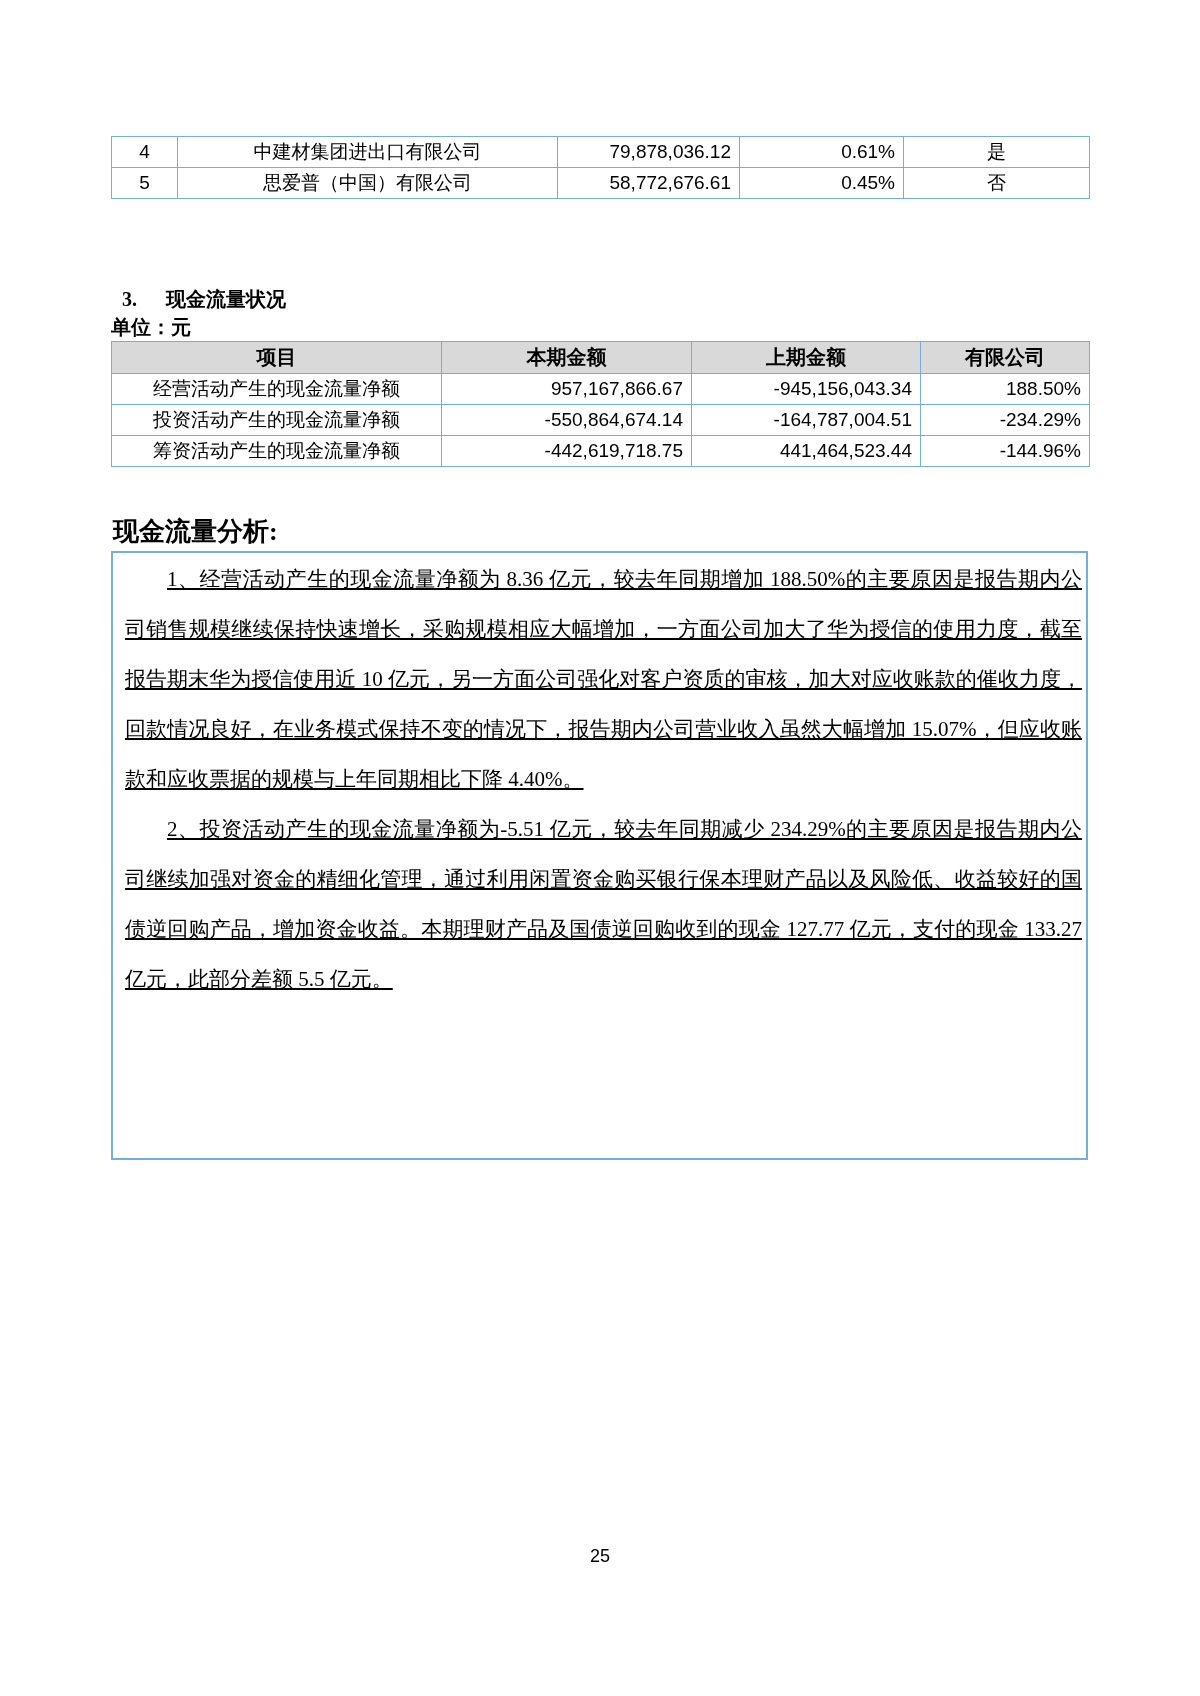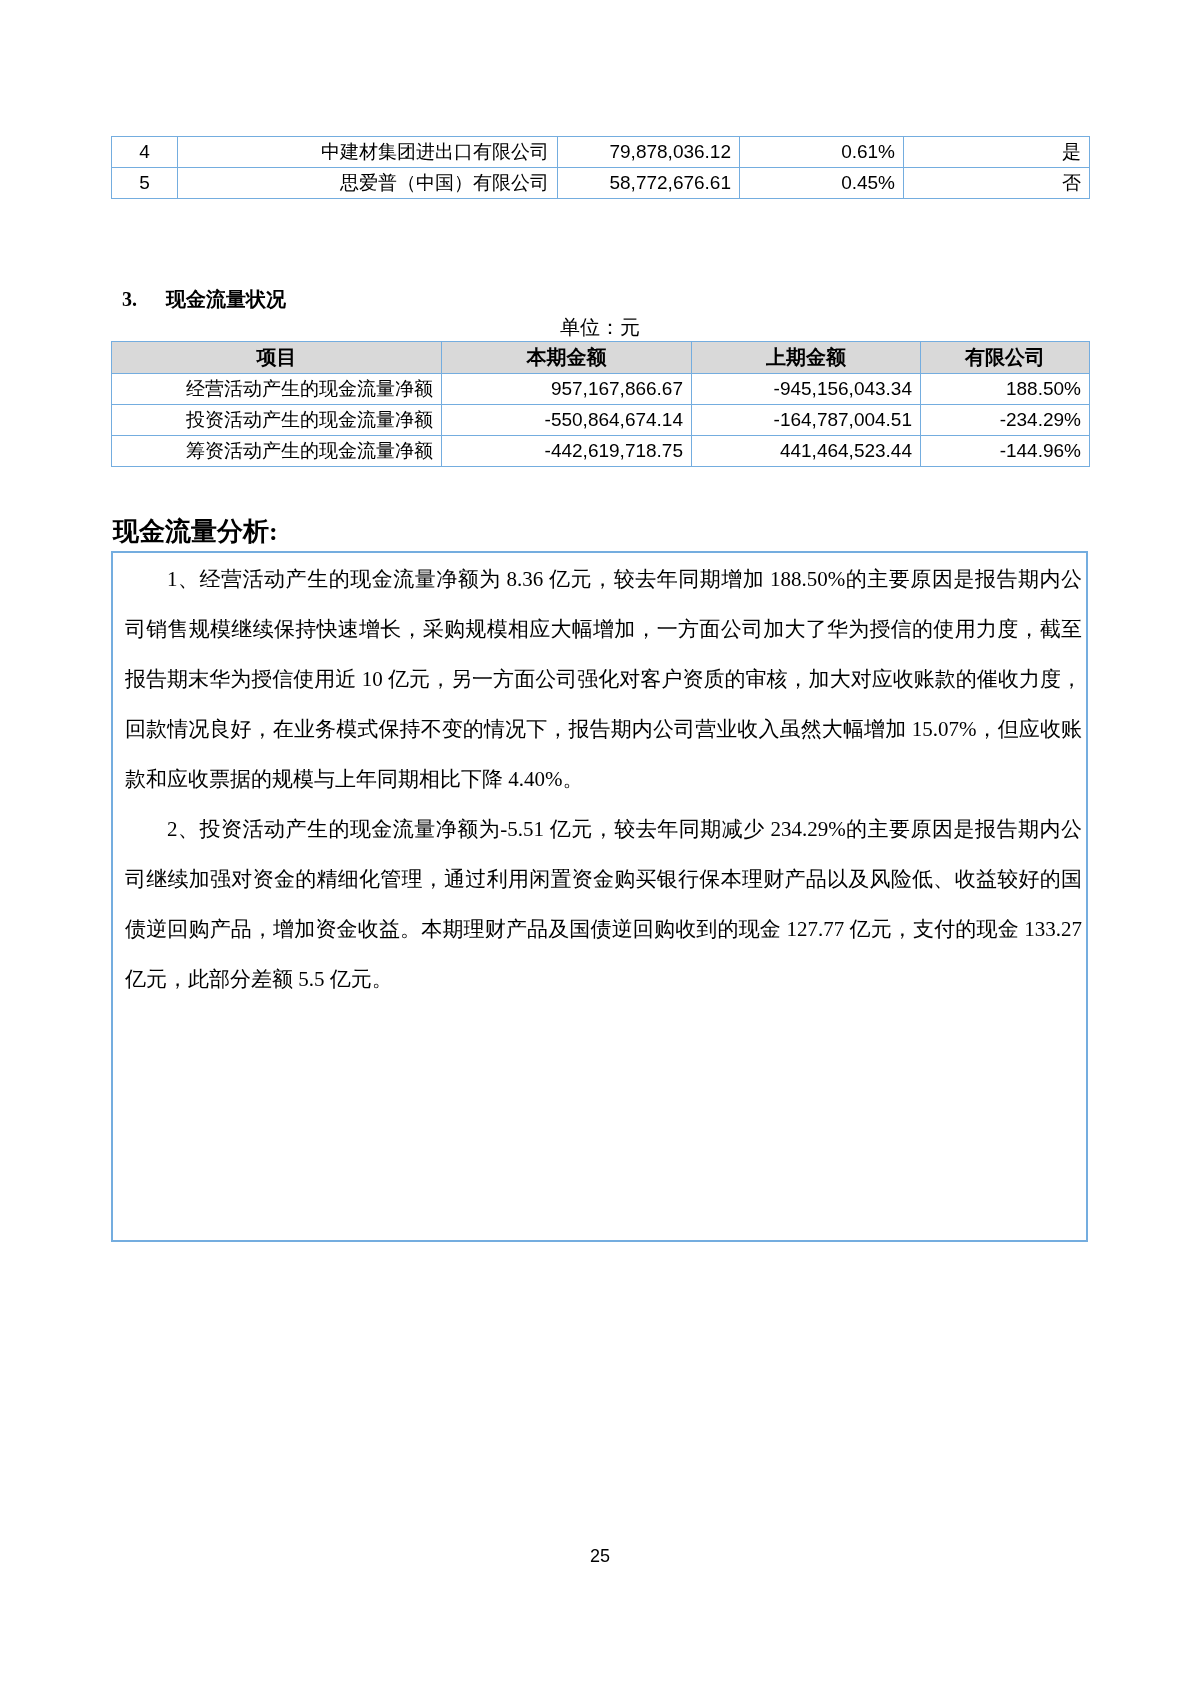--- a/index.html
+++ b/index.html
@@ -23,53 +23,54 @@
   td,th{
     border:1px solid var(--border-color);
     font-size:19px;
     padding:2px 8px;
     overflow:hidden;
     white-space:nowrap;
   }
   .num{font-family:"Liberation Sans","DejaVu Sans",sans-serif;}
   .t-right{text-align:right;margin-top:20px;}
   .t-center{text-align:center;}
-  .t-left{text-align:right;}
+  .t-left{text-align:center;}
 
   .top-table{position:absolute;left:111px;top:136px;}
   .top-table td{height:30px;}
   .top-table .total-label{font-weight:bold;font-size:20px;}
 
   .cf-heading{
     position:absolute;left:122px;top:286px;
     font-size:20px;font-weight:bold;
     font-family:"Liberation Serif","DejaVu Serif",serif;
   }
   .cf-heading .no{display:inline-block;width:44px;}
   .unit-line{
     position:absolute;left:111px;top:314px;width:978px;
-    text-align:center;font-size:20px;
+    text-align:left;font-size:20px;font-weight:bold;
   }
   .cf-table{position:absolute;left:111px;top:341px;}
   .cf-table th{
     height:30px;background:var(--header-bg);
     font-size:20px;font-weight:bold;text-align:center;
   }
   .cf-table td{height:29px;}
 
   
   .analysis-heading{
     position:absolute;left:113px;top:514px;
     font-size:26px;font-weight:bold;
   }
   .analysis-box{
     position:absolute;left:111px;top:551px;
-    width:977px;height:691px;
+    width:977px;height:609px;
     border:2px solid var(--border-color);
     padding:1px 4px 0 12px;
+    text-decoration:underline;
   }
   .analysis-box p{
     font-size:21px;
     line-height:50px;
     text-align:justify;
     text-indent:2em;
     text-justify:inter-ideograph;
   }
   .page-number{
     position:absolute;left:0;top:1546px;width:100%;

